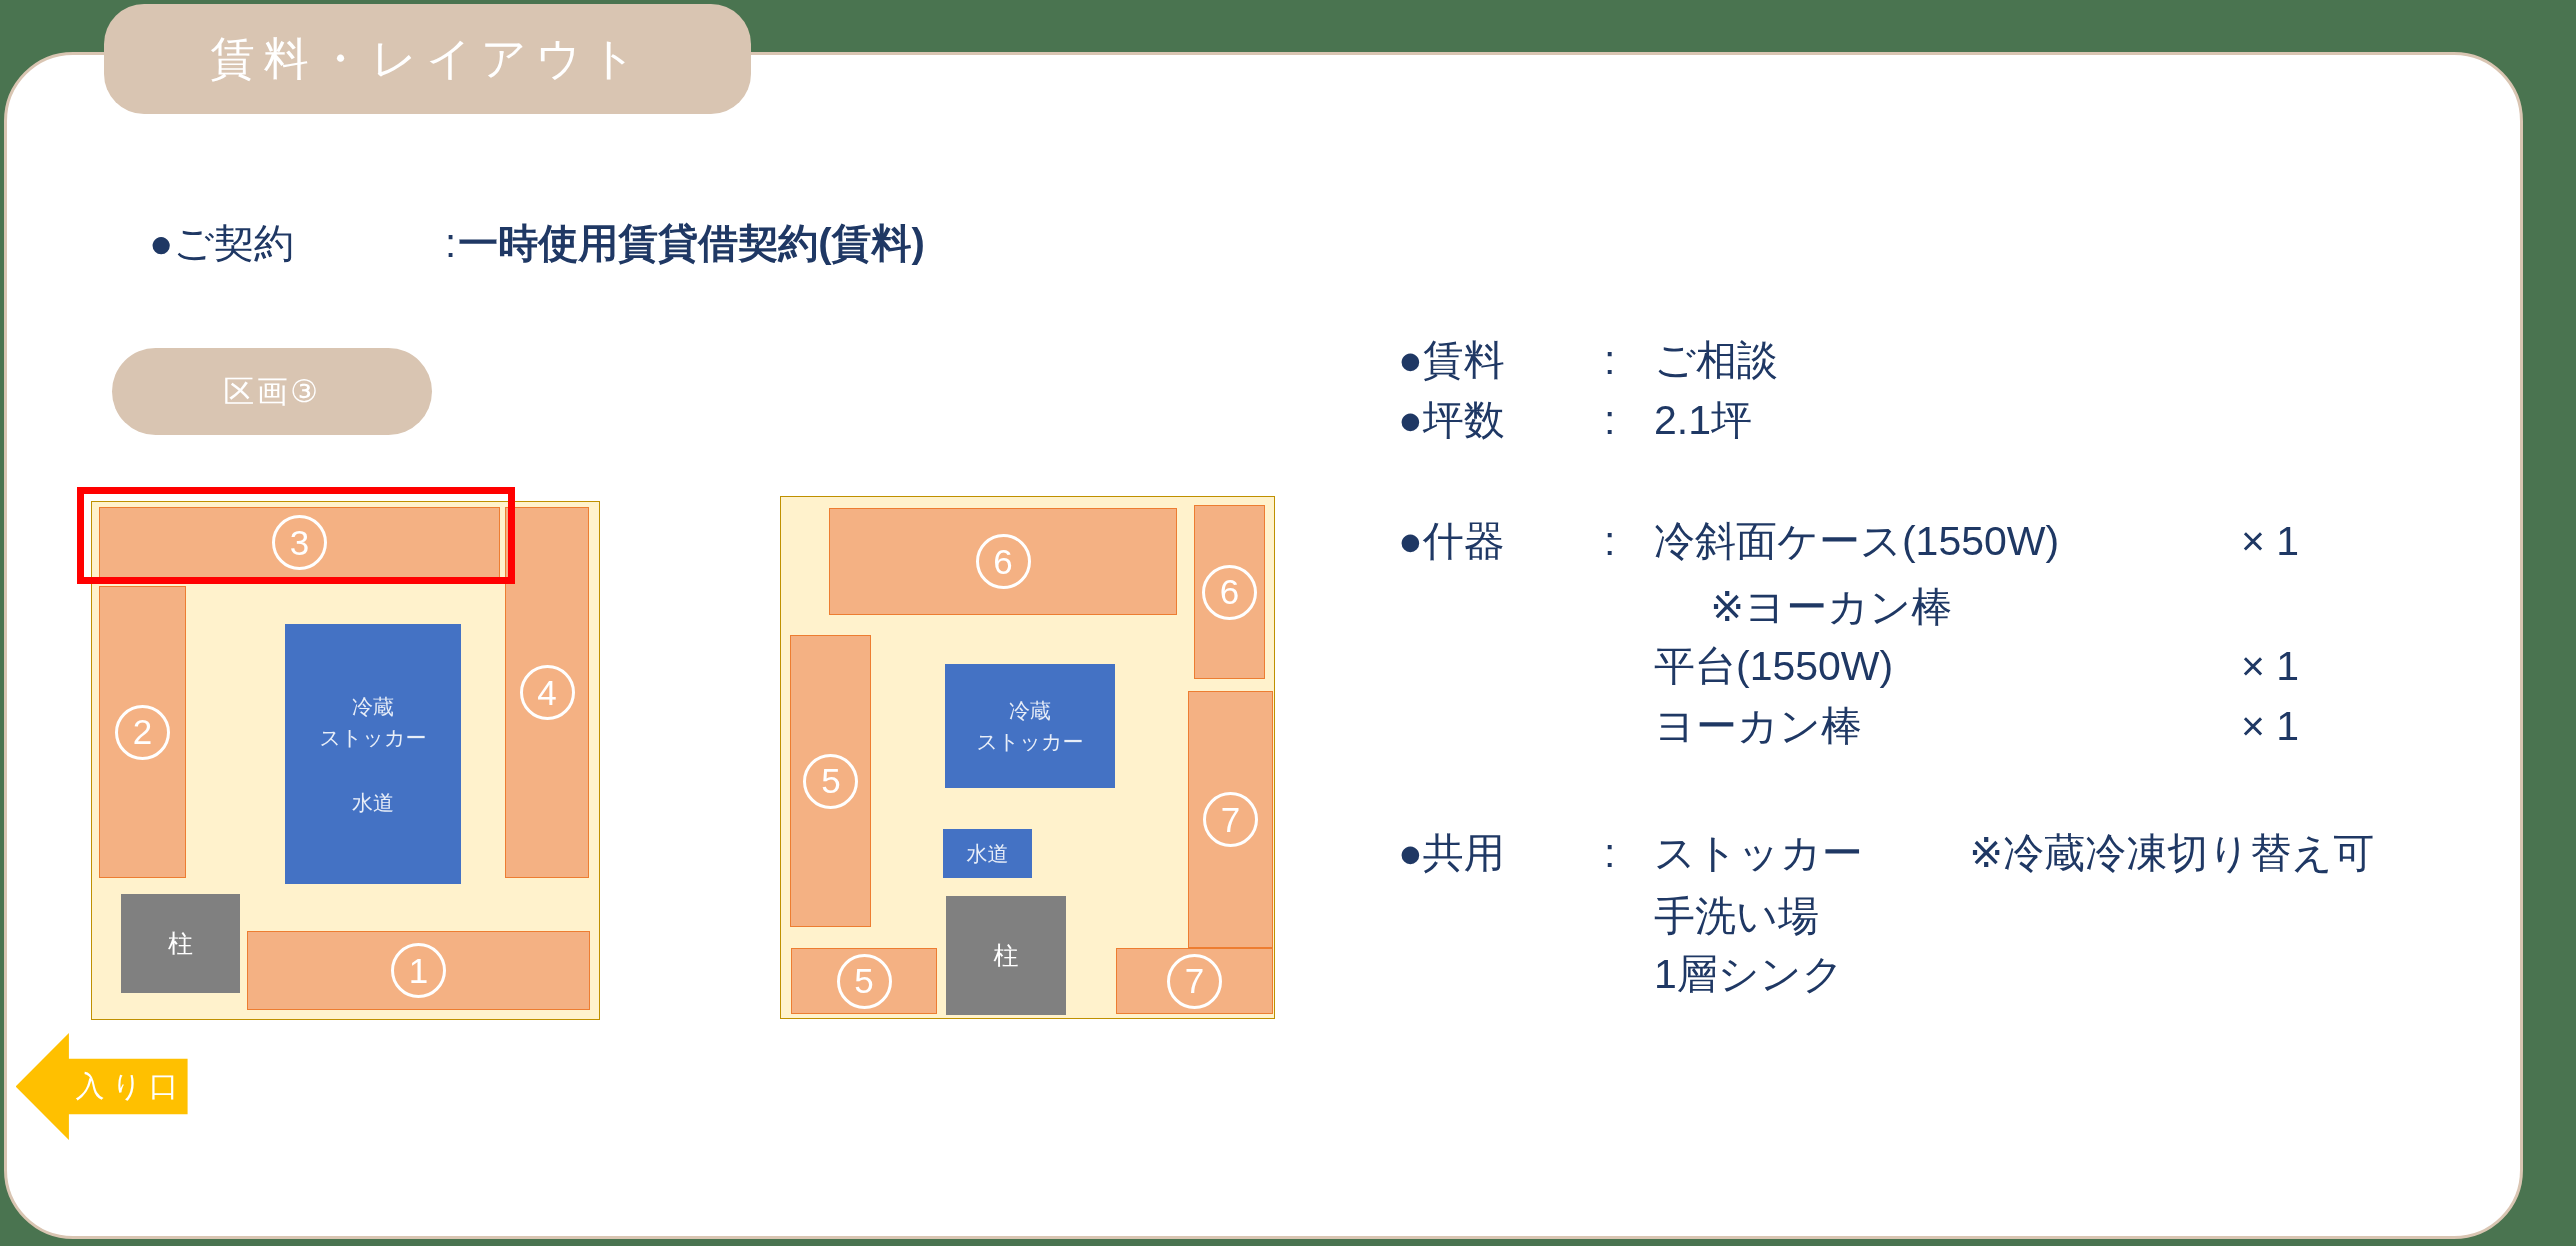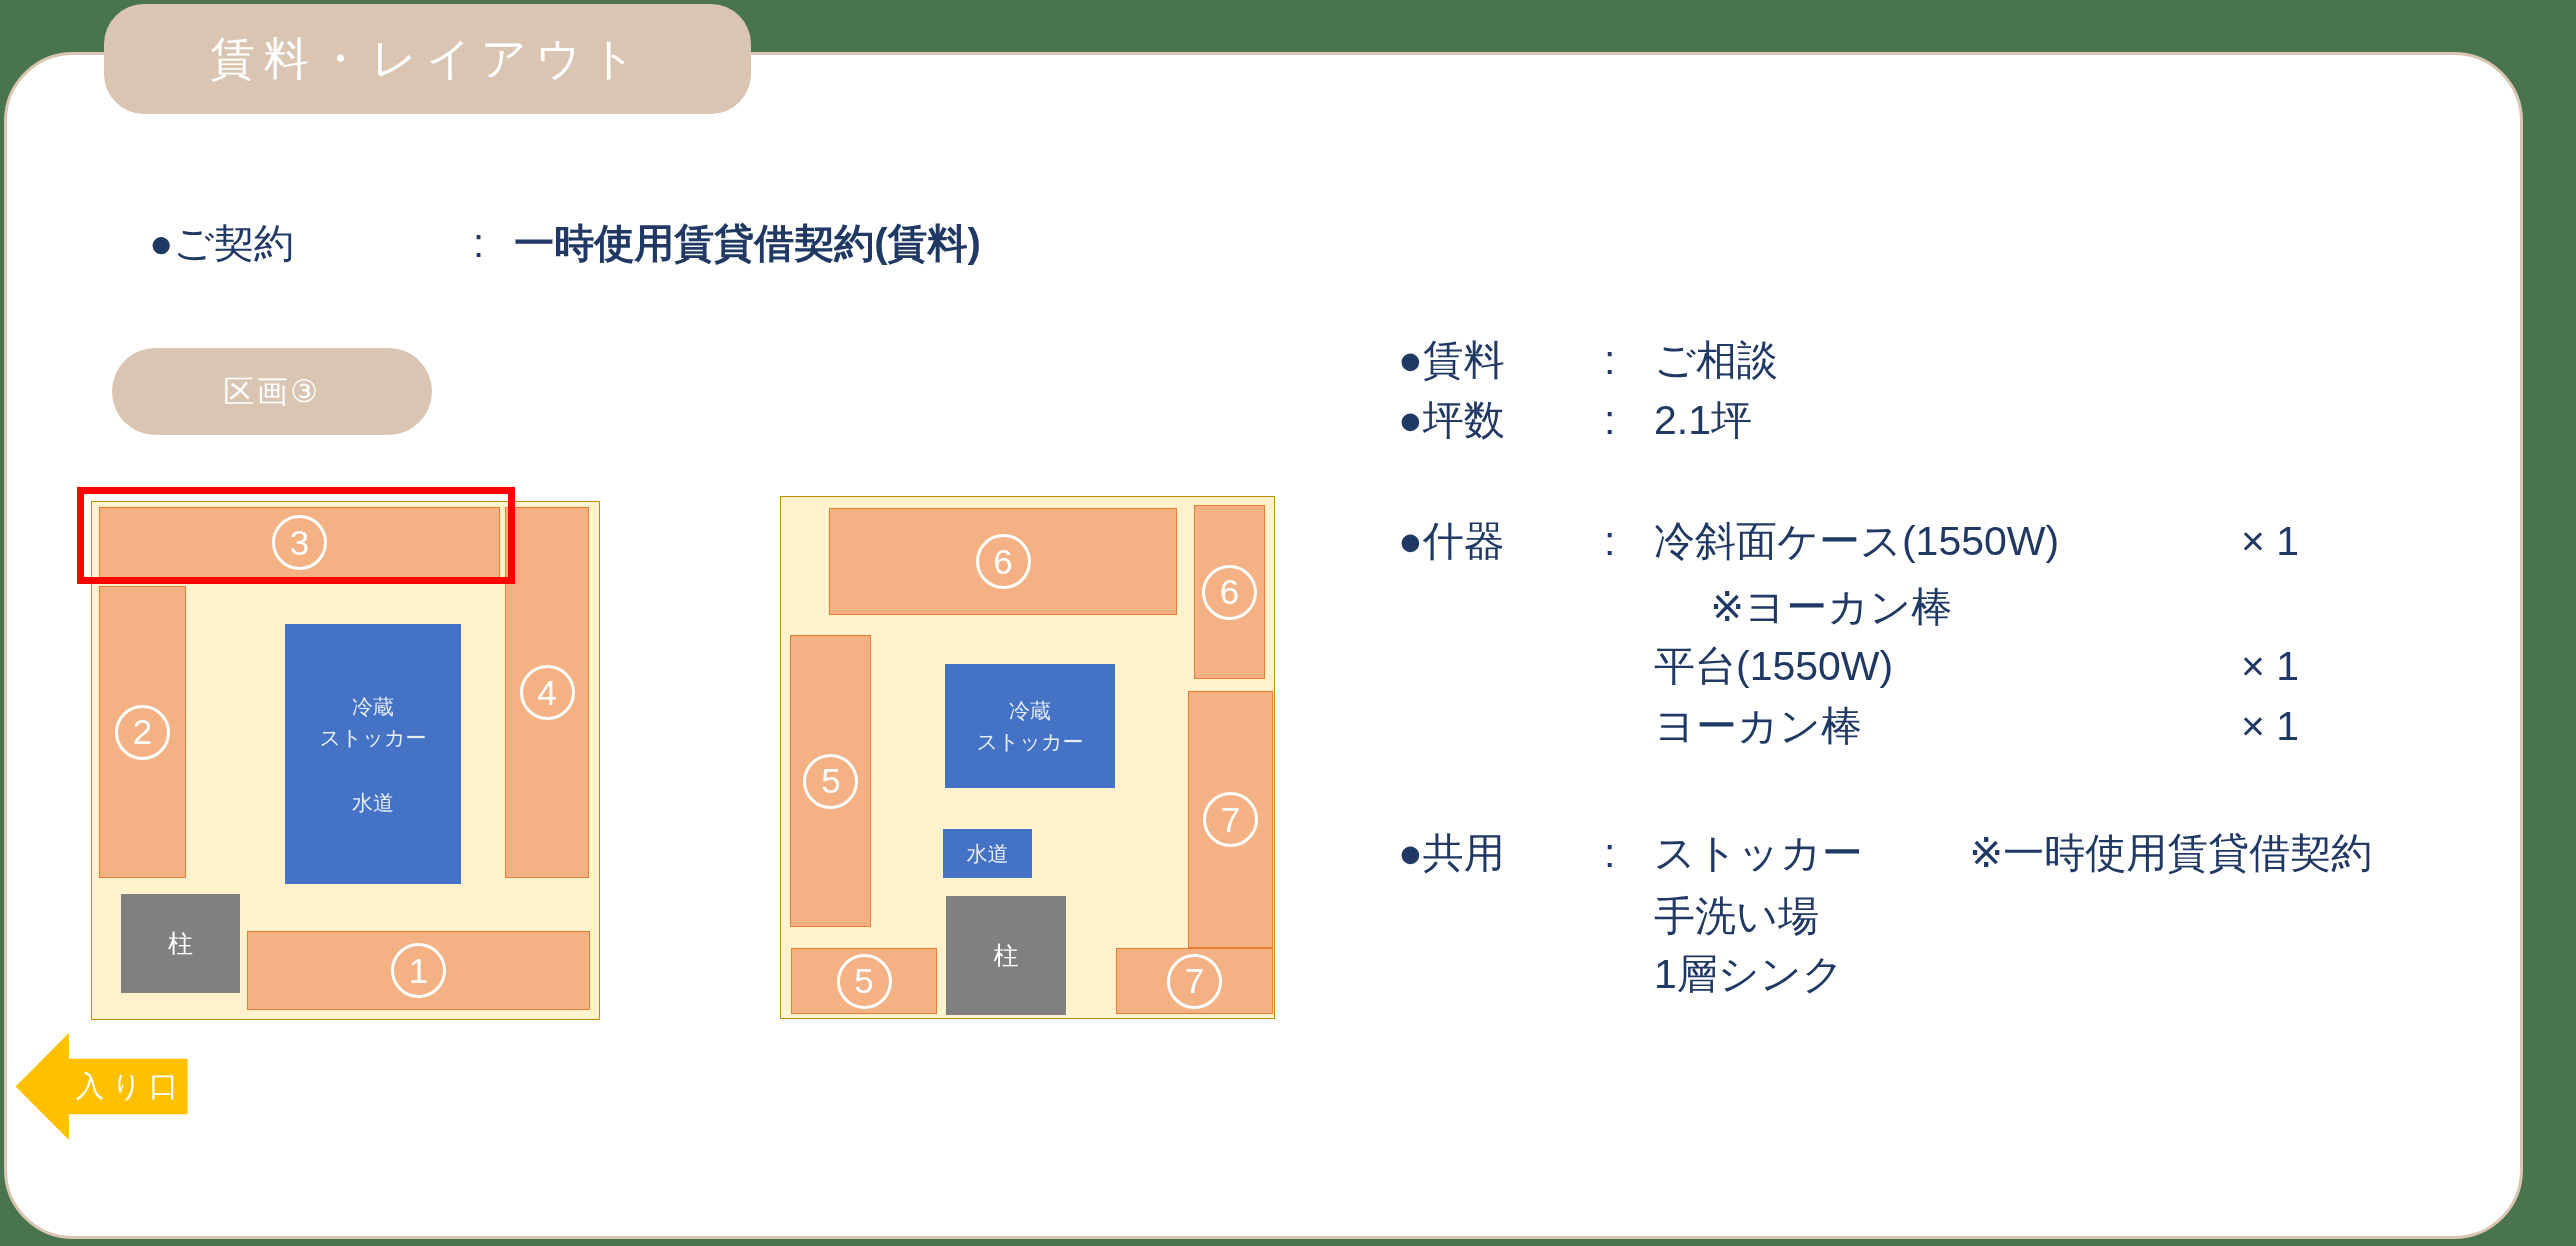--- a/index.html
+++ b/index.html
@@ -24,21 +24,20 @@
     border-radius:40px;
     display:flex; align-items:center; justify-content:center;
     color:#ffffff; font-size:45px; letter-spacing:8.7px;
     z-index:4;
   }
   .contract-line {
     position:absolute; left:149px; top:210px; height:67px;
     display:flex; align-items:center;
     color:#1F3864; font-size:40px; white-space:nowrap;
     z-index:2;
-    gap:28px;
   }
   .contract-label { display:inline-block; width:296px; }
   .contract-colon { display:inline-block; }
   .contract-value { font-weight:700; margin-left:2px; }
   .section-badge {
     position:absolute; left:112px; top:348px;
     width:320px; height:87px;
     background:#D9C5B2; border-radius:44px;
     display:flex; align-items:center; justify-content:center;
     color:#ffffff; font-size:31px; letter-spacing:2.5px;
@@ -205,21 +204,21 @@
     <span class="d-qty">× 1</span>
   </div>
   <div class="detail-line" style="top:696px;">
     <span class="d-value">ヨーカン棒</span>
     <span class="d-qty">× 1</span>
   </div>
   <div class="detail-line" style="top:823px;">
     <span class="d-label">●共用</span>
     <span class="d-colon">:</span>
     <span class="d-value">ストッカー</span>
-    <span class="d-note-inline">※一時使用賃貸借契約</span>
+    <span class="d-note-inline">※冷蔵冷凍切り替え可</span>
   </div>
   <div class="detail-line" style="top:886px;">
     <span class="d-value">手洗い場</span>
   </div>
   <div class="detail-line" style="top:944px;">
     <span class="d-value">1層シンク</span>
   </div>
 </div>
 
 <div class="entrance-arrow">

